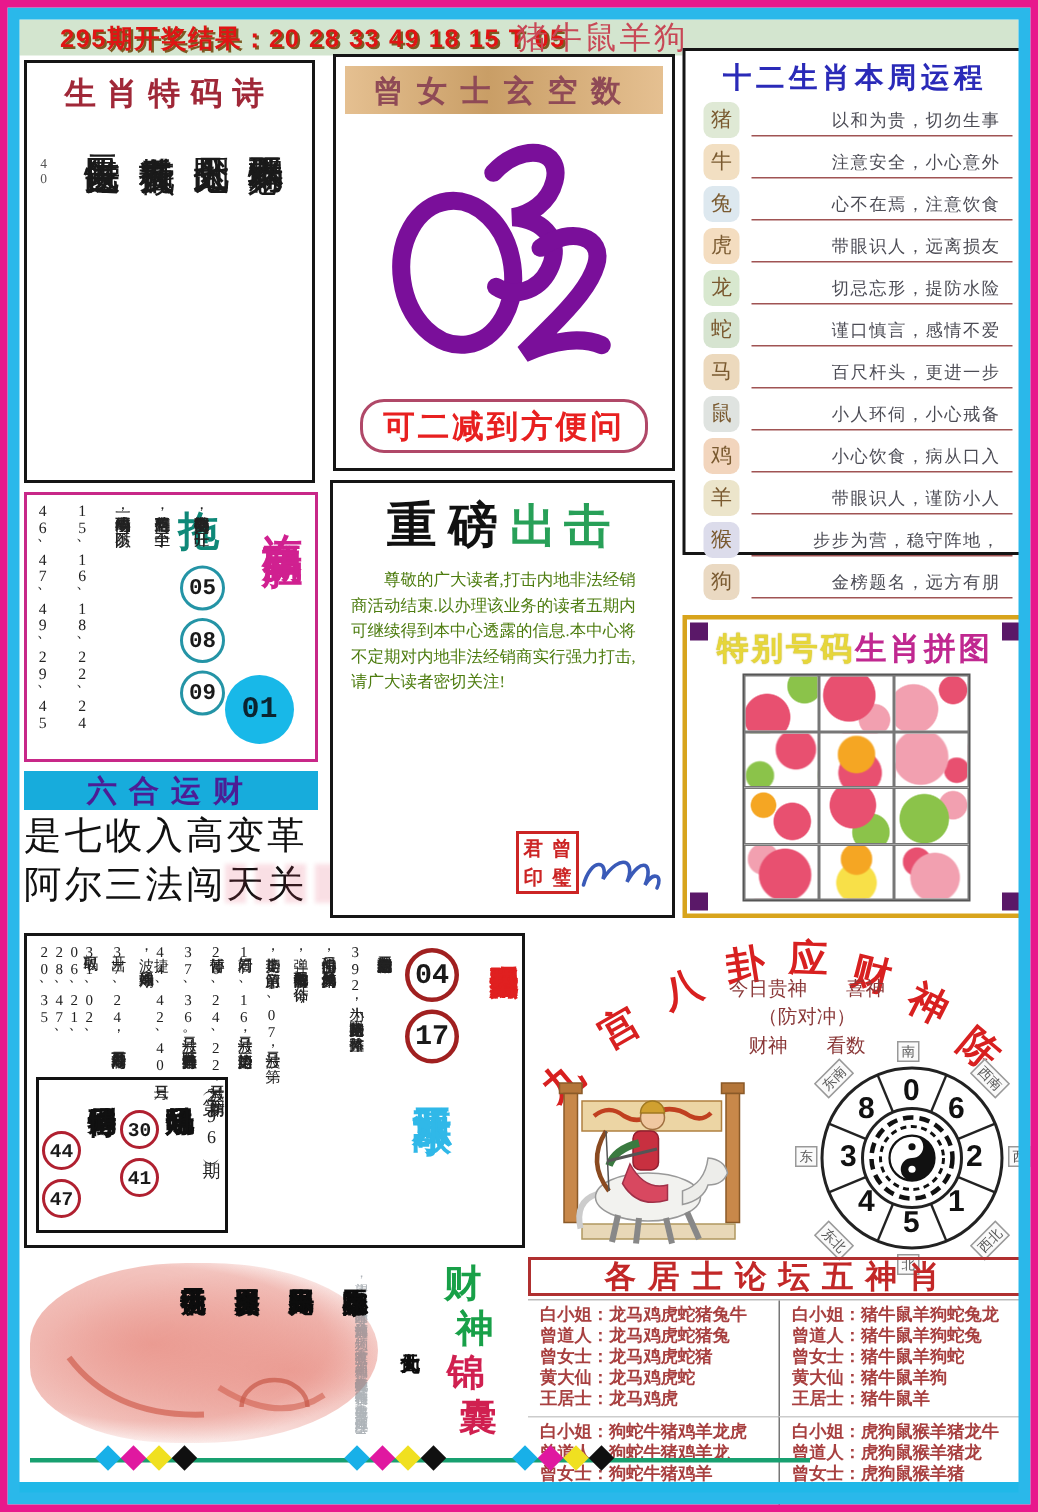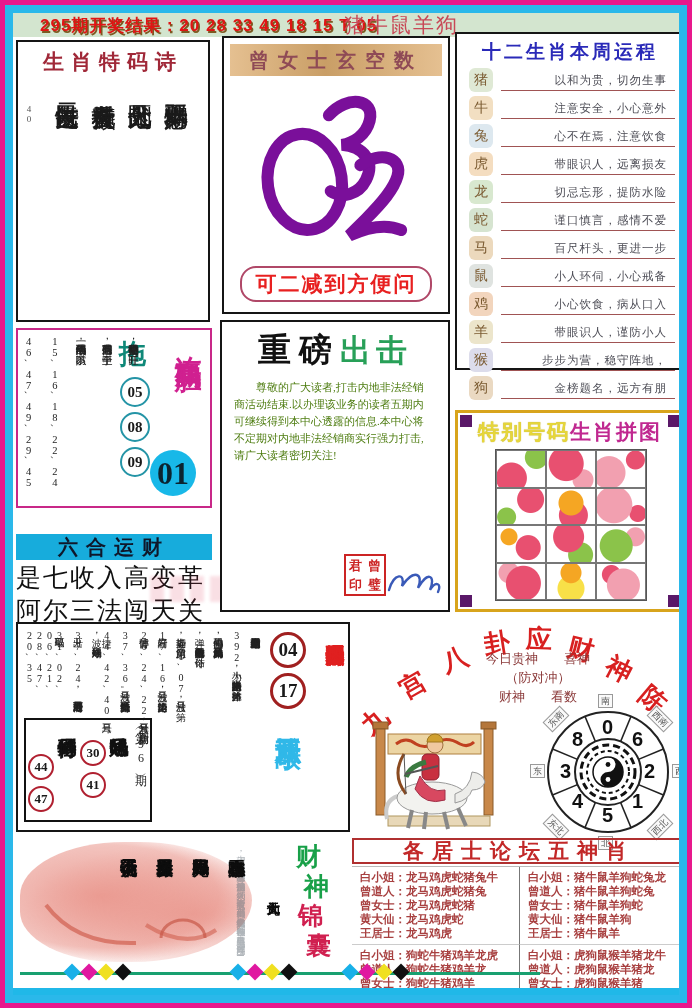--- a/index.html
+++ b/index.html
@@ -10,21 +10,21 @@
   .frame-outer{position:absolute;inset:0;border:5px solid #e8188c;pointer-events:none;z-index:50;}
   .frame-inner{position:absolute;inset:5px;border:8px solid #2ab8ea;pointer-events:none;z-index:50;}
   .header-band{position:absolute;left:13px;top:13px;width:666px;height:24px;background:#d3e5cf;}
   .result-text{position:absolute;left:40px;top:14px;font-family:"Liberation Sans","DejaVu Sans",sans-serif;
      font-weight:bold;font-size:17px;color:#e01414;text-shadow:1.5px 1.5px 0 #7c5a22;letter-spacing:1px;white-space:nowrap;}
   .paper-title{position:absolute;left:344px;top:11px;font-size:21px;color:#c84856;letter-spacing:2px;white-space:nowrap;}
   
   .box{position:absolute;background:#fff;border:2px solid #151515;box-sizing:border-box;}
   .v{writing-mode:vertical-rl;text-orientation:upright;}
   .circle{border-radius:50%;display:flex;align-items:center;justify-content:center;
-     font-family:Liberation Serif, serif;font-weight:bold;background:#fff;box-sizing:border-box;}
+     font-family:Liberation Mono, monospace;font-weight:bold;background:#fff;box-sizing:border-box;}
   
   .poem-title{text-align:center;margin-top:6px;font-size:21px;font-weight:bold;color:#a02838;letter-spacing:7px;}
   .poem-cols{position:absolute;left:26px;right:10px;top:44px;bottom:10px;display:flex;flex-direction:row-reverse;justify-content:space-evenly;}
   .poem-col{font-size:24px;line-height:1.14;color:#1a1a1a;}
   .poem-side{position:absolute;left:6px;top:62px;font-size:9px;color:#555;}
   
   .xk-band{margin:6px;height:32px;background:linear-gradient(90deg,#e5c091,#c99e66 45%,#e5c091);
      display:flex;align-items:center;justify-content:center;font-size:20px;font-weight:bold;color:#8f4a56;letter-spacing:9px;}
   .xk-pill{position:absolute;left:16px;right:16px;bottom:10px;height:32px;border:2px solid #b04868;border-radius:16px;
      display:flex;align-items:center;justify-content:center;font-size:21px;font-weight:bold;color:#e82020;letter-spacing:2px;}
@@ -56,26 +56,26 @@
   .c9{background:radial-gradient(circle at 40% 55%,#8bc34a 0 16px,transparent 17px),radial-gradient(circle at 80% 30%,#f2a0b0 0 9px,transparent 10px),#fff;}
   .c10{background:radial-gradient(circle at 55% 55%,#e85070 0 17px,transparent 18px),radial-gradient(circle at 25% 25%,#f2a0b0 0 10px,transparent 11px),#fff;}
   .c11{background:radial-gradient(circle at 50% 25%,#f5a623 0 10px,transparent 11px),radial-gradient(circle at 50% 70%,#f8e048 0 13px,transparent 14px),#fff;}
   .c12{background:radial-gradient(circle at 55% 60%,#f2a0b0 0 16px,transparent 17px),radial-gradient(circle at 30% 30%,#e85070 0 9px,transparent 10px),#fff;}
   
   .tuo-box{border-color:#c82888 !important;}
   .tuo-title{position:absolute;right:4px;top:4px;font-size:27px;font-weight:bold;color:#d02090;letter-spacing:4px;}
   .tuo-drag{position:absolute;right:64px;top:6px;font-size:27px;font-weight:bold;color:#0f8878;}
   .tuo-circ{width:30px;height:30px;border:2px solid #2494a6;font-size:15px;margin:5px 0;}
   .tuo-circs{position:absolute;right:60px;top:42px;}
-  .tuo-solid{position:absolute;right:14px;bottom:10px;width:46px;height:46px;background:#18b8e8;border:none;font-size:32px;color:#0b2430;}
+  .tuo-solid{position:absolute;right:14px;bottom:10px;width:46px;height:46px;background:#18b8e8;border:none;font-size:20px;color:#0b2430;}
   .tuo-cols{position:absolute;left:5px;top:6px;bottom:6px;width:116px;display:flex;flex-direction:row-reverse;justify-content:space-between;}
   .tuo-col{font-size:10.5px;line-height:1.05;color:#222;}
   
   .lh-band{height:26px;background:#17acdc;display:flex;align-items:center;justify-content:center;
-     font-size:20px;font-weight:bold;color:#0f172a;letter-spacing:8px;margin-top:20px;}
+     font-size:20px;font-weight:bold;color:#4c1d95;letter-spacing:8px;}
   .lh-lines{font-size:25px;line-height:1.3;letter-spacing:2px;margin-top:2px;color:#111;}
   
   .zb-title{text-align:center;margin-top:6px;}
   .zb-title .blk{font-size:33px;font-weight:bold;color:#111;letter-spacing:8px;}
   .zb-title .grn{font-size:31px;font-weight:bold;color:#28a058;letter-spacing:5px;}
   .zb-body{margin:6px 24px 0 12px;font-size:11px;line-height:1.55;text-indent:2em;color:#4d7c0f;}
   .zb-seal{position:absolute;right:62px;bottom:14px;width:38px;height:38px;border:2px solid #cc2424;
      display:grid;grid-template-columns:1fr 1fr;align-items:center;justify-items:center;
      color:#cc2424;font-size:13px;font-weight:bold;}
   .zb-sign{position:absolute;right:4px;bottom:12px;}

